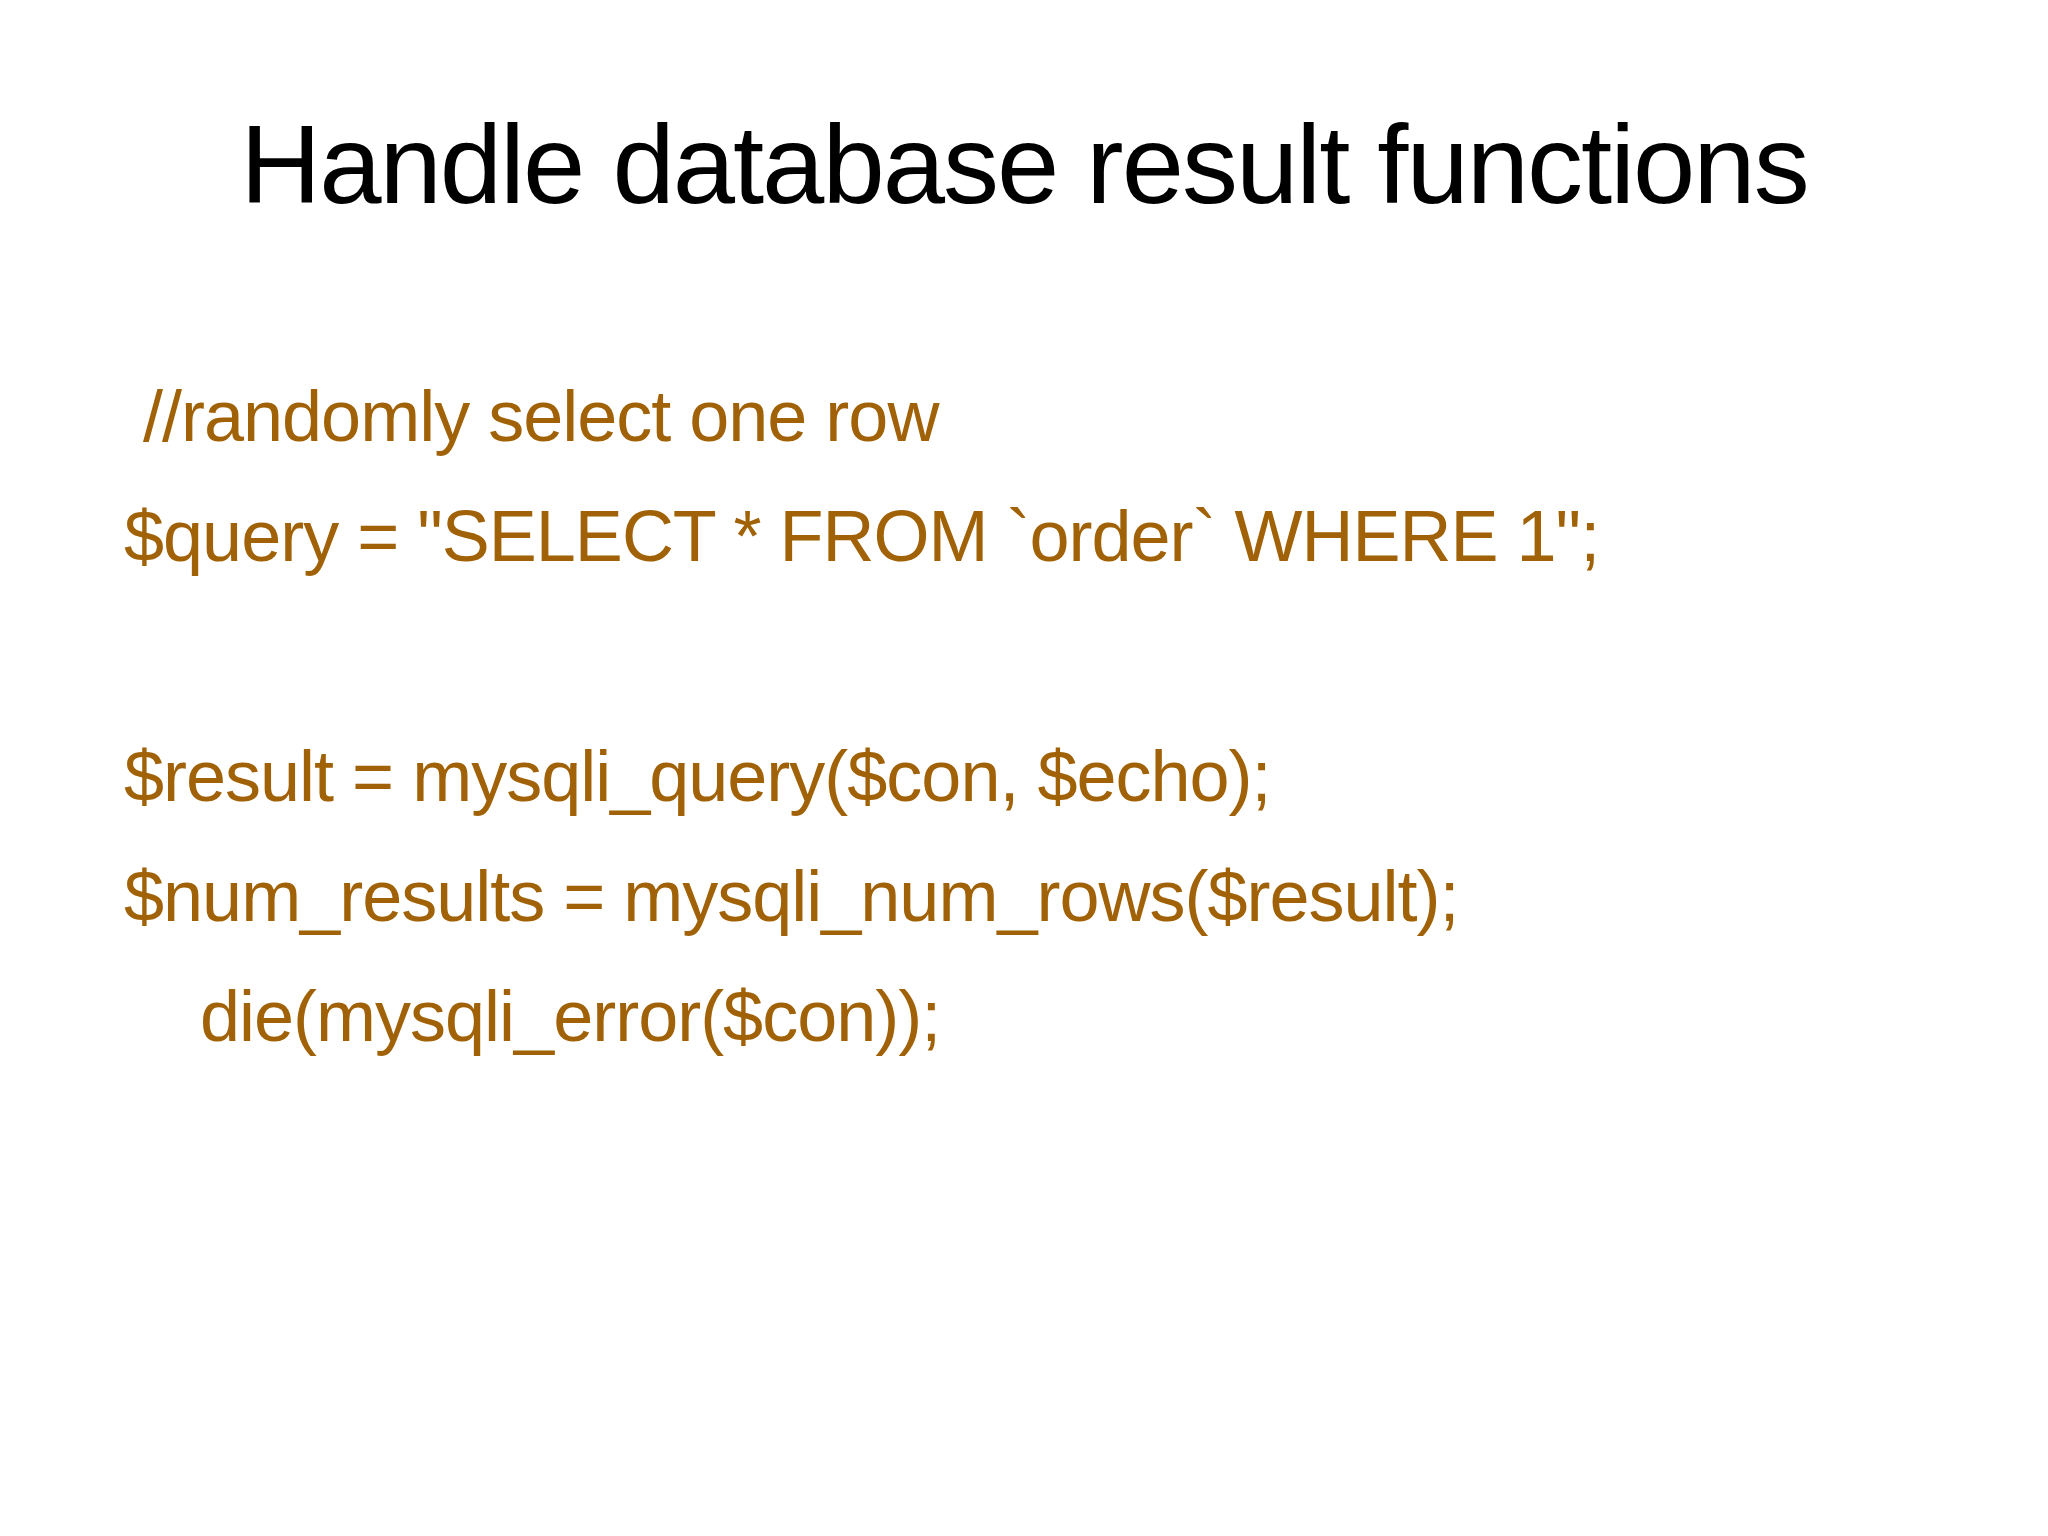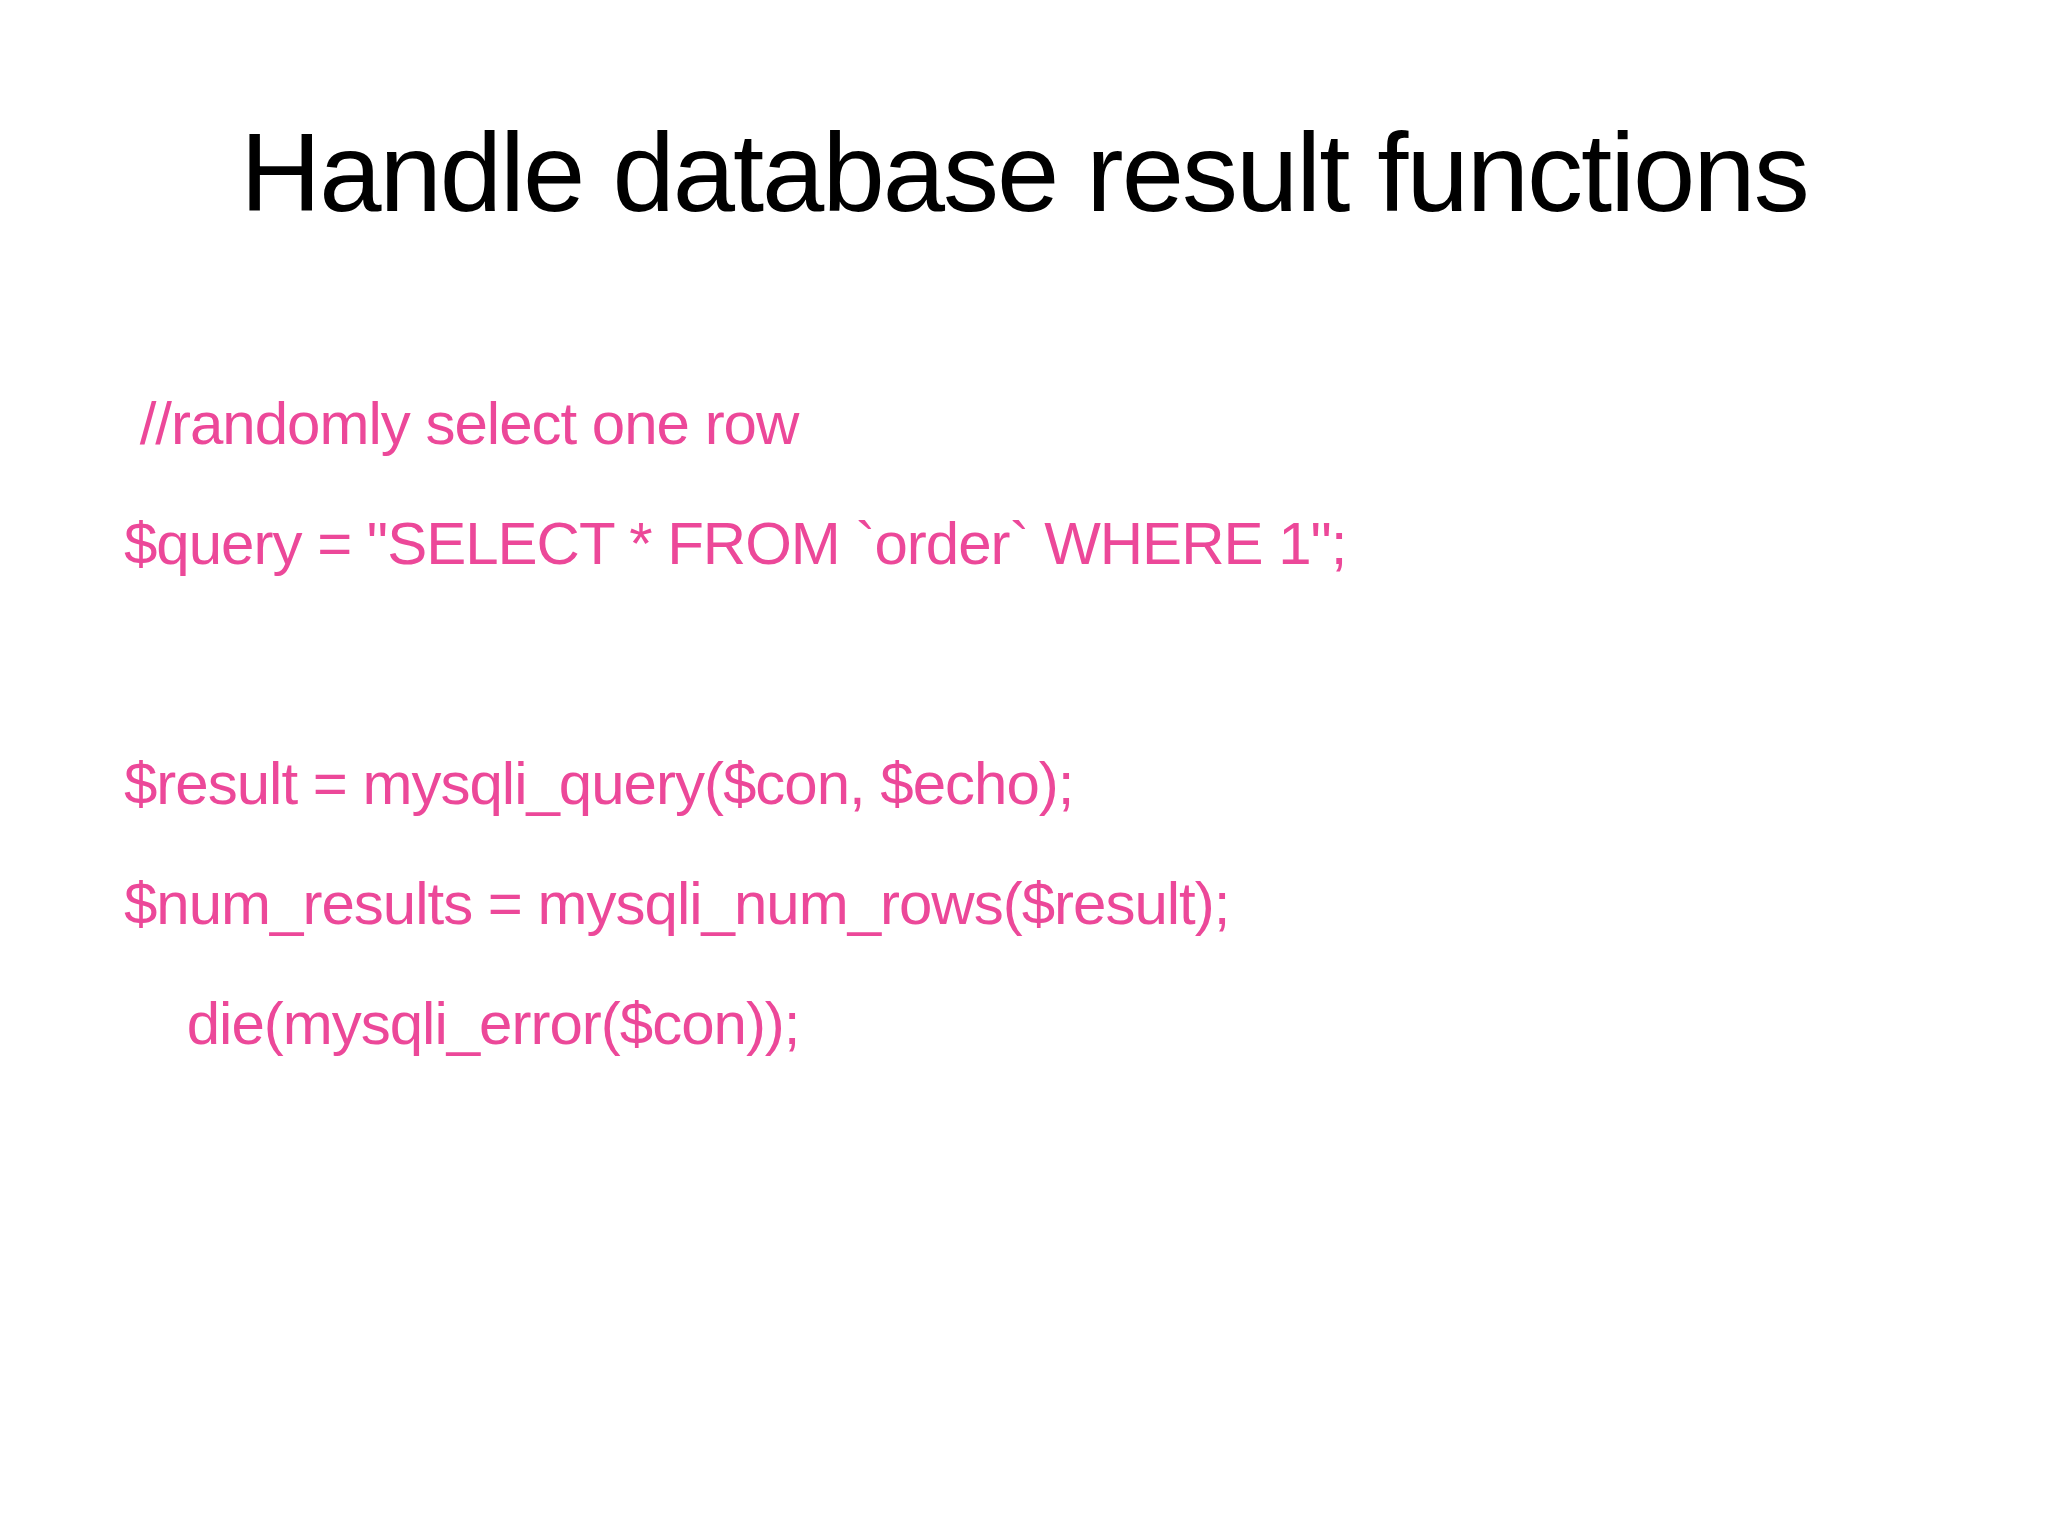--- a/index.html
+++ b/index.html
@@ -12,42 +12,41 @@
     background: #ffffff;
     overflow: hidden;
     position: relative;
     font-family: "Liberation Sans", sans-serif;
     color: #000000;
   }
   .slide {
     position: absolute;
     inset: 0;
     background: #ffffff;
-    margin-top: 8px;
   }
   .slide-title {
     position: absolute;
     top: 92px;
     left: 0;
     width: 100%;
     text-align: center;
     font-size: 112px;
     line-height: 1.3;
     letter-spacing: -2px;
     white-space: pre;
     color: #000000;
   }
   .code-block {
     position: absolute;
     left: 124px;
     top: 356px;
     width: 1860px;
-    font-size: 60px;
+    font-size: 72px;
     letter-spacing: -1px;
-    color: #ec4899;
+    color: #a16207;
   }
   .code-line {
     line-height: 120px;
     min-height: 120px;
     white-space: pre;
   }
 </style>
 </head>
 <body>
 

